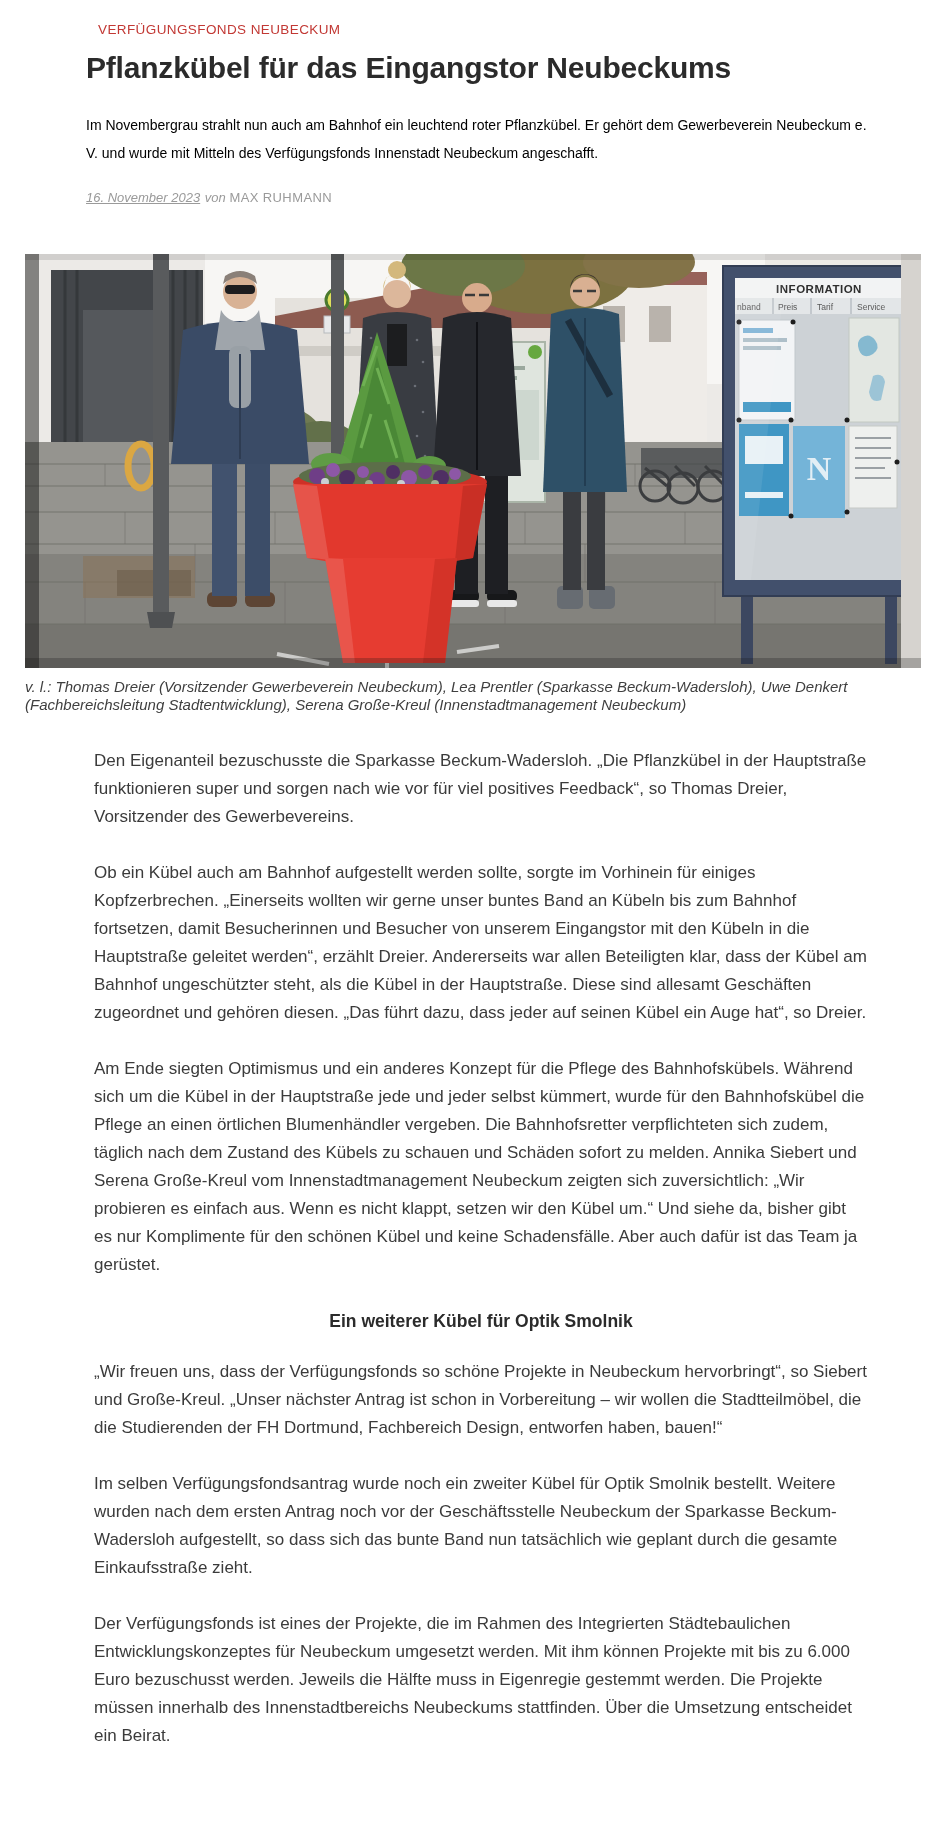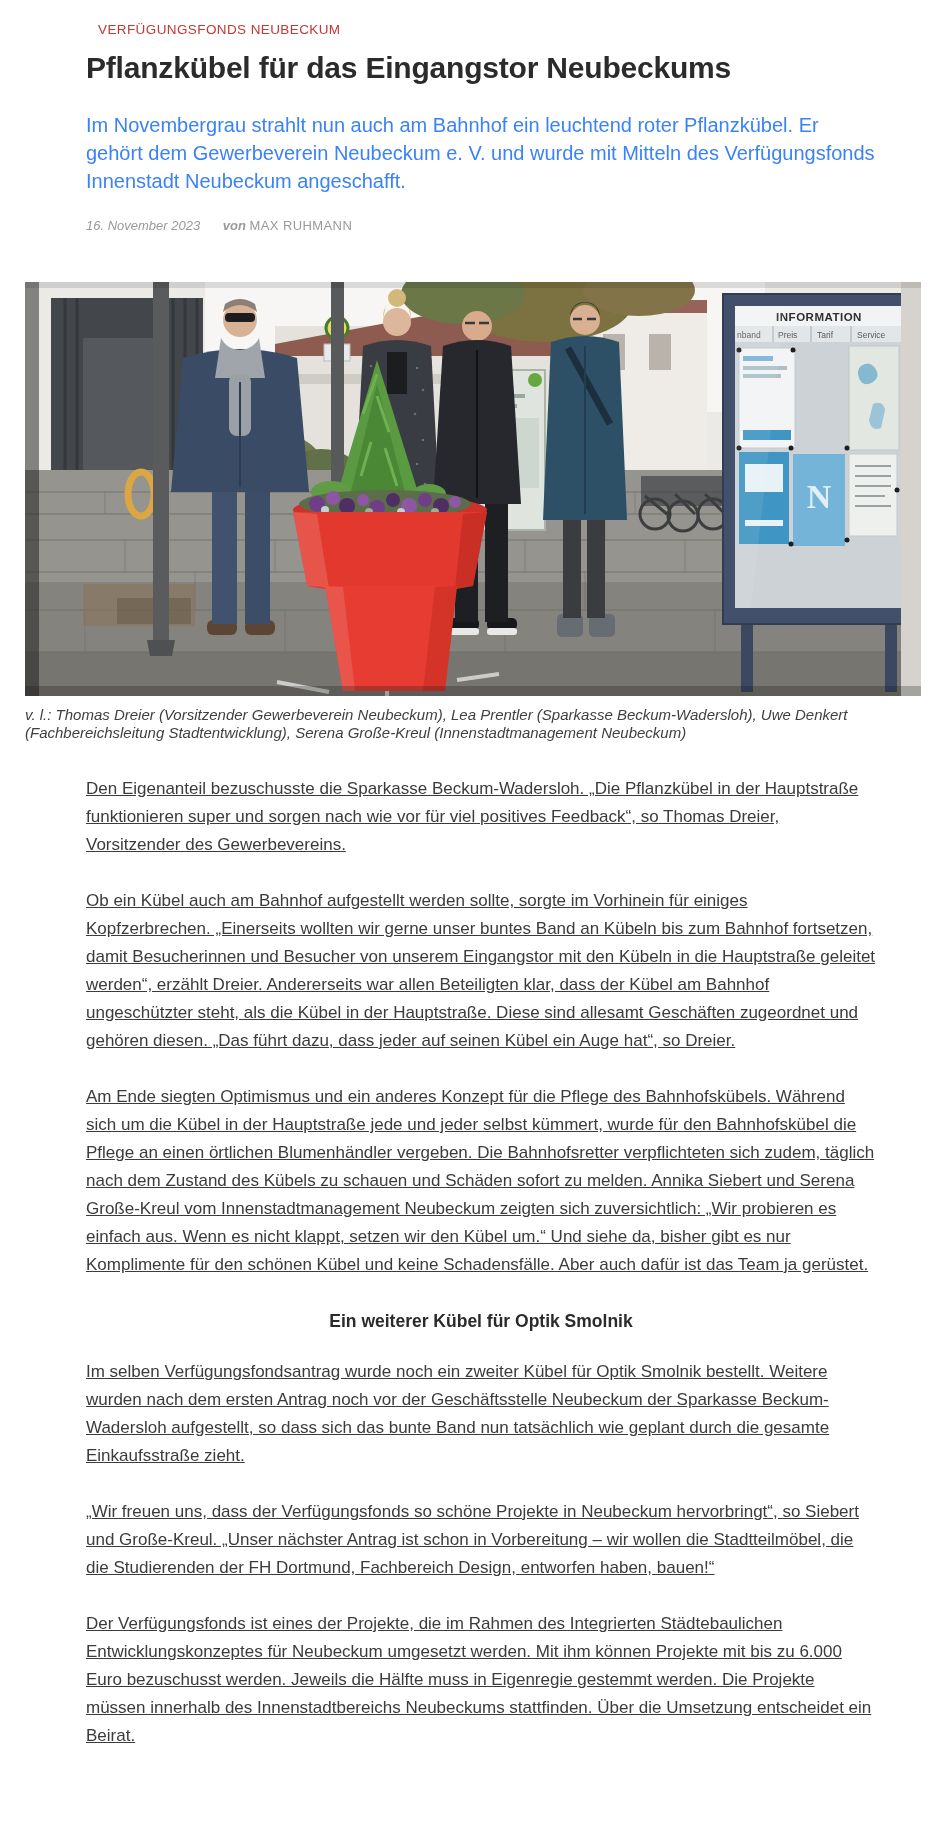--- a/index.html
+++ b/index.html
@@ -23,53 +23,52 @@
   }
   h1.title {
     font-size: 30px;
     line-height: 1.2;
     color: #2b2b2b;
     margin: 0 0 25px;
     font-weight: 700;
     letter-spacing: -0.2px;
   }
   .intro {
-    font-size: 20px;
+    font-size: 14px;
     line-height: 28px;
     margin: 0 0 23px;
-    color: #3b82f6;
+    color: #000000;
   }
   .meta {
     font-size: 13px;
     color: #9a9a9a;
     margin: 0 0 49px;
   }
-  .meta .date { font-style: italic; }
-  .meta .byline-prefix { font-style: italic; margin-left: 19px; font-weight: bold; }
+  .meta .date { font-style: italic; text-decoration: underline; }
+  .meta .byline-prefix { font-style: italic; margin-left: 1px; }
   .meta .author { letter-spacing: .4px; }
 
   figure.photo-figure {
     margin: 0 0 0 -61px;
     width: 896px;
     line-height: 0;
   }
   figure.photo-figure svg { display: block; }
   .caption {
     margin: 10px 0 33px -61px;
     width: 884px;
     font-size: 15px;
     font-style: italic;
     color: #3f3f3f;
     line-height: 18px;
   }
   .body-text p {
     font-size: 17px;
     line-height: 28px;
-    margin: 0 0 28px;
-    text-decoration: underline;
+    margin: 0 8px 28px;
   }
   .body-text h2 {
     font-size: 17.5px;
     font-weight: 700;
     color: #2b2b2b;
     margin: 32px 0 26px;
     text-align: center;
   }
 </style>
 </head>
@@ -311,20 +310,20 @@
 
   <div class="caption">v. l.: Thomas Dreier (Vorsitzender Gewerbeverein Neubeckum), Lea Prentler (Sparkasse Beckum-Wadersloh), Uwe Denkert (Fachbereichsleitung Stadtentwicklung), Serena Große-Kreul (Innenstadtmanagement Neubeckum)</div>
 
   <div class="body-text">
     <p>Den Eigenanteil bezuschusste die Sparkasse Beckum-Wadersloh. „Die Pflanzkübel in der Hauptstraße funktionieren super und sorgen nach wie vor für viel positives Feedback“, so Thomas Dreier, Vorsitzender des Gewerbevereins.</p>
     <p>Ob ein Kübel auch am Bahnhof aufgestellt werden sollte, sorgte im Vorhinein für einiges Kopfzerbrechen. „Einerseits wollten wir gerne unser buntes Band an Kübeln bis zum Bahnhof fortsetzen, damit Besucherinnen und Besucher von unserem Eingangstor mit den Kübeln in die Hauptstraße geleitet werden“, erzählt Dreier. Andererseits war allen Beteiligten klar, dass der Kübel am Bahnhof ungeschützter steht, als die Kübel in der Hauptstraße. Diese sind allesamt Geschäften zugeordnet und gehören diesen. „Das führt dazu, dass jeder auf seinen Kübel ein Auge hat“, so Dreier.</p>
     <p>Am Ende siegten Optimismus und ein anderes Konzept für die Pflege des Bahnhofskübels. Während sich um die Kübel in der Hauptstraße jede und jeder selbst kümmert, wurde für den Bahnhofskübel die Pflege an einen örtlichen Blumenhändler vergeben. Die Bahnhofsretter verpflichteten sich zudem, täglich nach dem Zustand des Kübels zu schauen und Schäden sofort zu melden. Annika Siebert und Serena Große-Kreul vom Innenstadtmanagement Neubeckum zeigten sich zuversichtlich: „Wir probieren es einfach aus. Wenn es nicht klappt, setzen wir den Kübel um.“ Und siehe da, bisher gibt es nur Komplimente für den schönen Kübel und keine Schadensfälle. Aber auch dafür ist das Team ja gerüstet.</p>
 
     <h2>Ein weiterer Kübel für Optik Smolnik</h2>
 
+    <p>„Wir freuen uns, dass der Verfügungsfonds so schöne Projekte in Neubeckum hervorbringt“, so Siebert und Große-Kreul. „Unser nächster Antrag ist schon in Vorbereitung – wir wollen die Stadtteilmöbel, die die Studierenden der FH Dortmund, Fachbereich Design, entworfen haben, bauen!“</p>
     <p>Im selben Verfügungsfondsantrag wurde noch ein zweiter Kübel für Optik Smolnik bestellt. Weitere wurden nach dem ersten Antrag noch vor der Geschäftsstelle Neubeckum der Sparkasse Beckum-Wadersloh aufgestellt, so dass sich das bunte Band nun tatsächlich wie geplant durch die gesamte Einkaufsstraße zieht.</p>
-    <p>„Wir freuen uns, dass der Verfügungsfonds so schöne Projekte in Neubeckum hervorbringt“, so Siebert und Große-Kreul. „Unser nächster Antrag ist schon in Vorbereitung – wir wollen die Stadtteilmöbel, die die Studierenden der FH Dortmund, Fachbereich Design, entworfen haben, bauen!“</p>
     <p>Der Verfügungsfonds ist eines der Projekte, die im Rahmen des Integrierten Städtebaulichen Entwicklungskonzeptes für Neubeckum umgesetzt werden. Mit ihm können Projekte mit bis zu 6.000 Euro bezuschusst werden. Jeweils die Hälfte muss in Eigenregie gestemmt werden. Die Projekte müssen innerhalb des Innenstadtbereichs Neubeckums stattfinden. Über die Umsetzung entscheidet ein Beirat.</p>
 
 
   </div>
 
 </div>
 
 </body></html>

